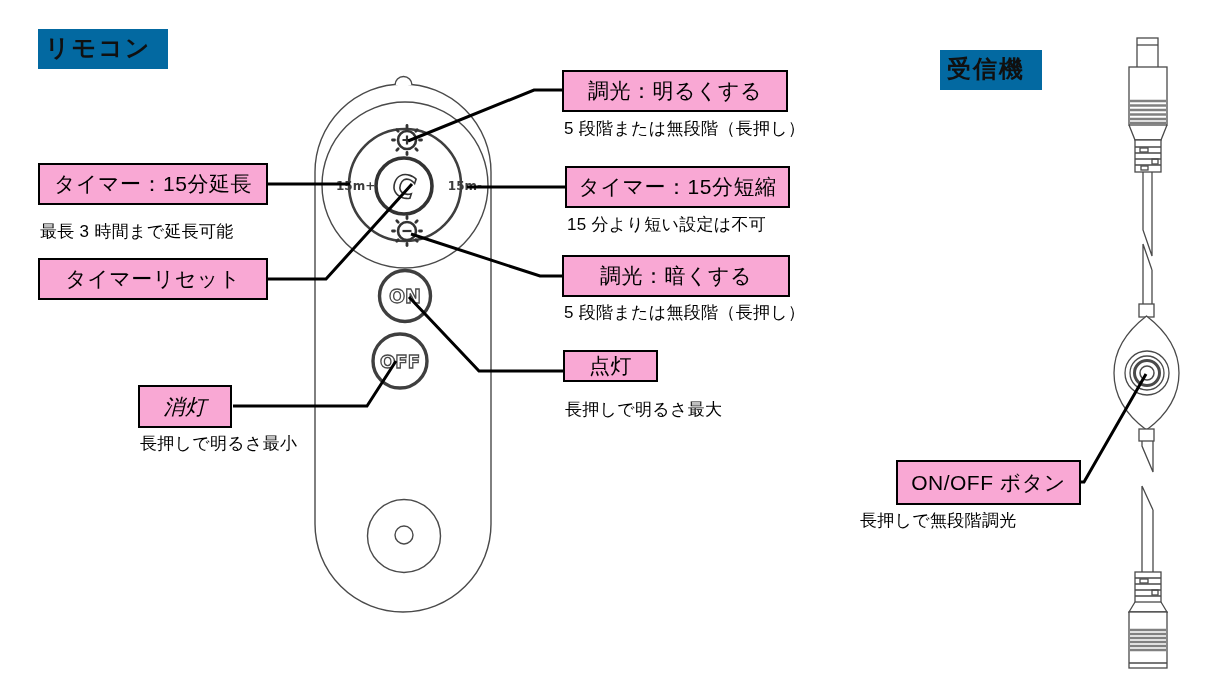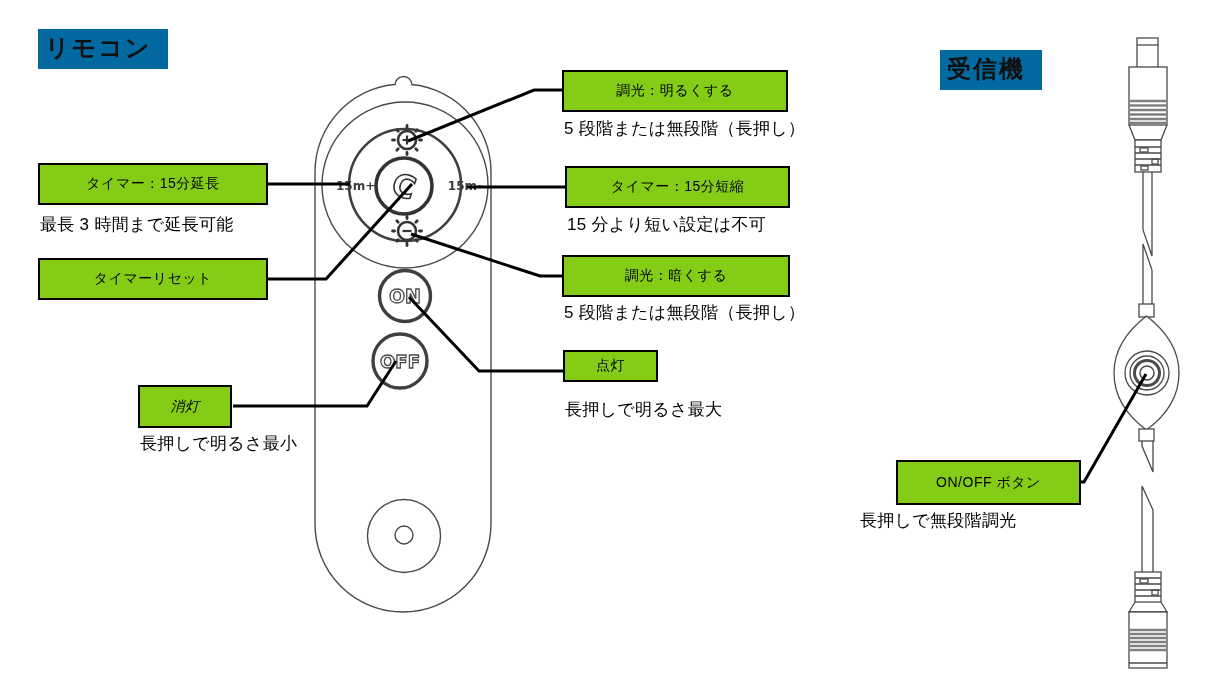--- a/index.html
+++ b/index.html
@@ -8,23 +8,23 @@
     font-family:"Liberation Sans","DejaVu Sans",sans-serif;
     overflow:hidden;color:#000;
   }
   #diagram-svg{position:absolute;left:0;top:0;width:1210px;height:698px;}
   .hdr{
     position:absolute;background:#0369a1;color:#101010;
     font-size:24px;font-weight:600;letter-spacing:2px;
     padding:3px 17px 5px 7px;white-space:nowrap;
   }
   .callout{
-    position:absolute;background:#84cc16;border:2.5px solid #000;
+    position:absolute;background:#f9a8d4;border:2.5px solid #000;
     box-sizing:border-box;display:flex;align-items:center;justify-content:center;
-    font-size:14px;font-weight:500;letter-spacing:0.5px;white-space:nowrap;
+    font-size:21px;font-weight:500;letter-spacing:0.5px;white-space:nowrap;
   }
   .note{
     position:absolute;font-size:17px;font-weight:400;color:#000;white-space:nowrap;
     letter-spacing:0.3px;
   }
   svg text{font-family:"DejaVu Sans","Liberation Sans",sans-serif;}
   .remote-small-label{font-size:12px;font-weight:600;fill:#3c3c3c;}
 </style>
 </head>
 <body>
@@ -161,21 +161,21 @@
   </g>
 </svg>
 
 <div class="hdr" style="left:38px; top:29px;">リモコン</div>
 <div class="hdr" style="left:940px; top:31px;margin-top:19px;">受信機</div>
 
 <div class="callout" style="left:562px; top:70px;  width:226px; height:42px;">調光：明るくする</div>
 <div class="note" style="left:564px; top:117px;">5 段階または無段階（長押し）</div>
 
 <div class="callout" style="left:38px;  top:163px; width:230px; height:42px;">タイマー：15分延長</div>
-<div class="note" style="left:40px;  top:213px;">最長 3 時間まで延長可能</div>
+<div class="note" style="left:40px;  top:220px;">最長 3 時間まで延長可能</div>
 
 <div class="callout" style="left:565px; top:166px; width:225px; height:42px;">タイマー：15分短縮</div>
 <div class="note" style="left:567px; top:213px;">15 分より短い設定は不可</div>
 
 <div class="callout" style="left:38px;  top:258px; width:230px; height:42px;">タイマーリセット</div>
 
 <div class="callout" style="left:562px; top:255px; width:228px; height:42px;">調光：暗くする</div>
 <div class="note" style="left:564px; top:301px;">5 段階または無段階（長押し）</div>
 
 <div class="callout" style="left:563px; top:350px; width:95px;  height:32px;">点灯</div>

